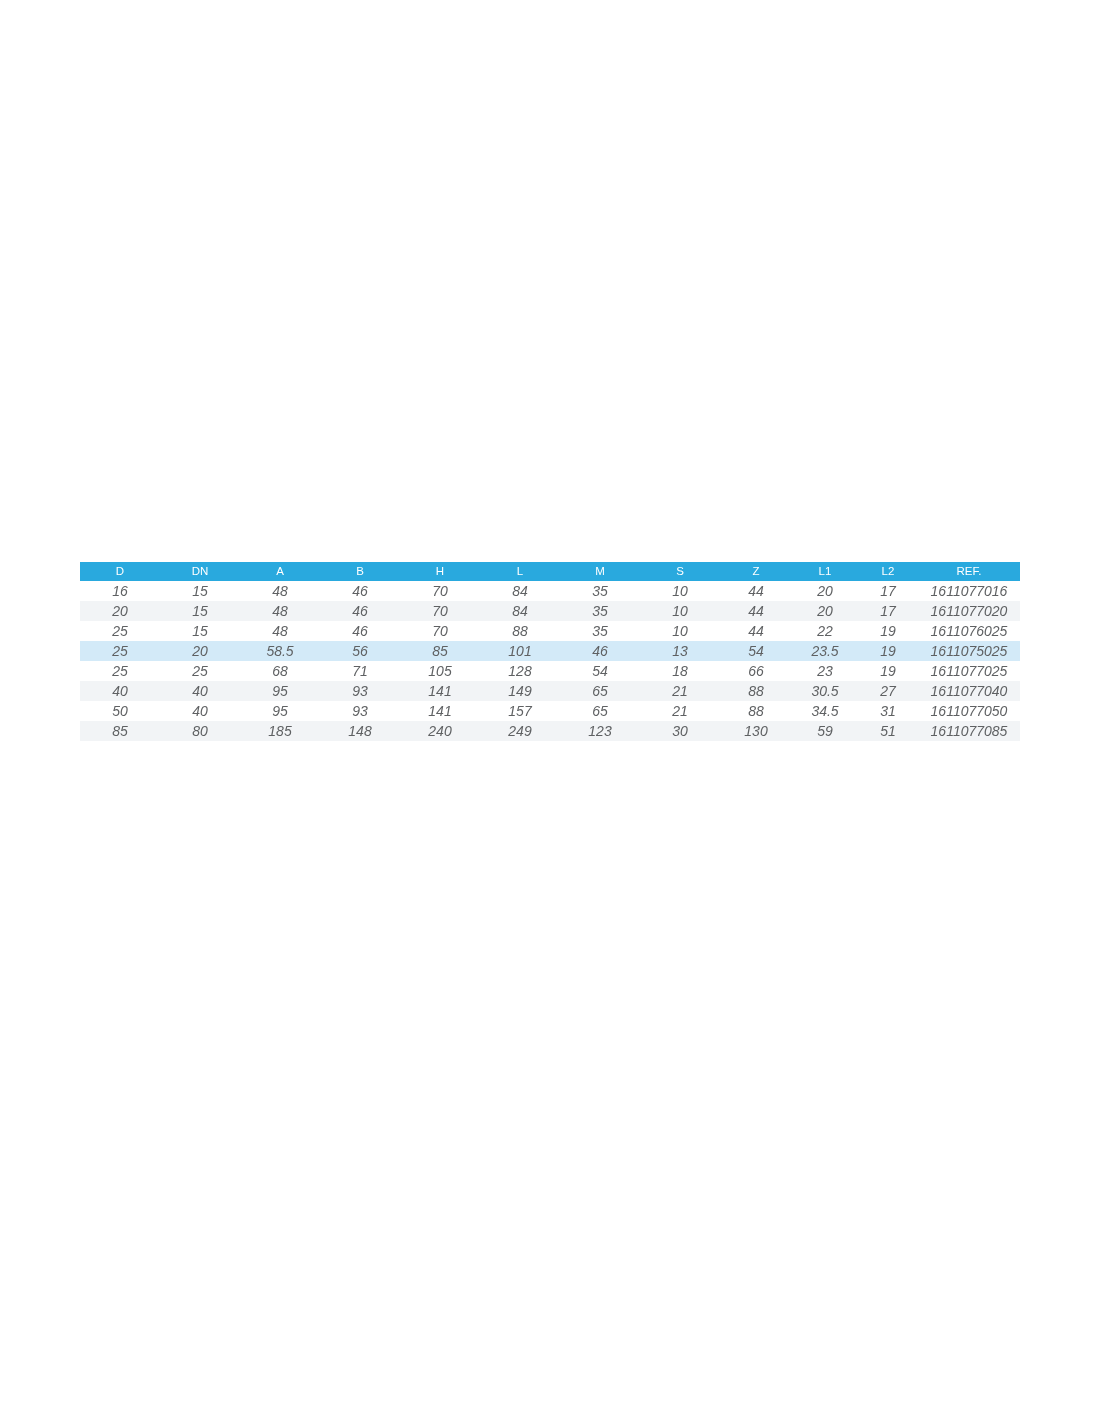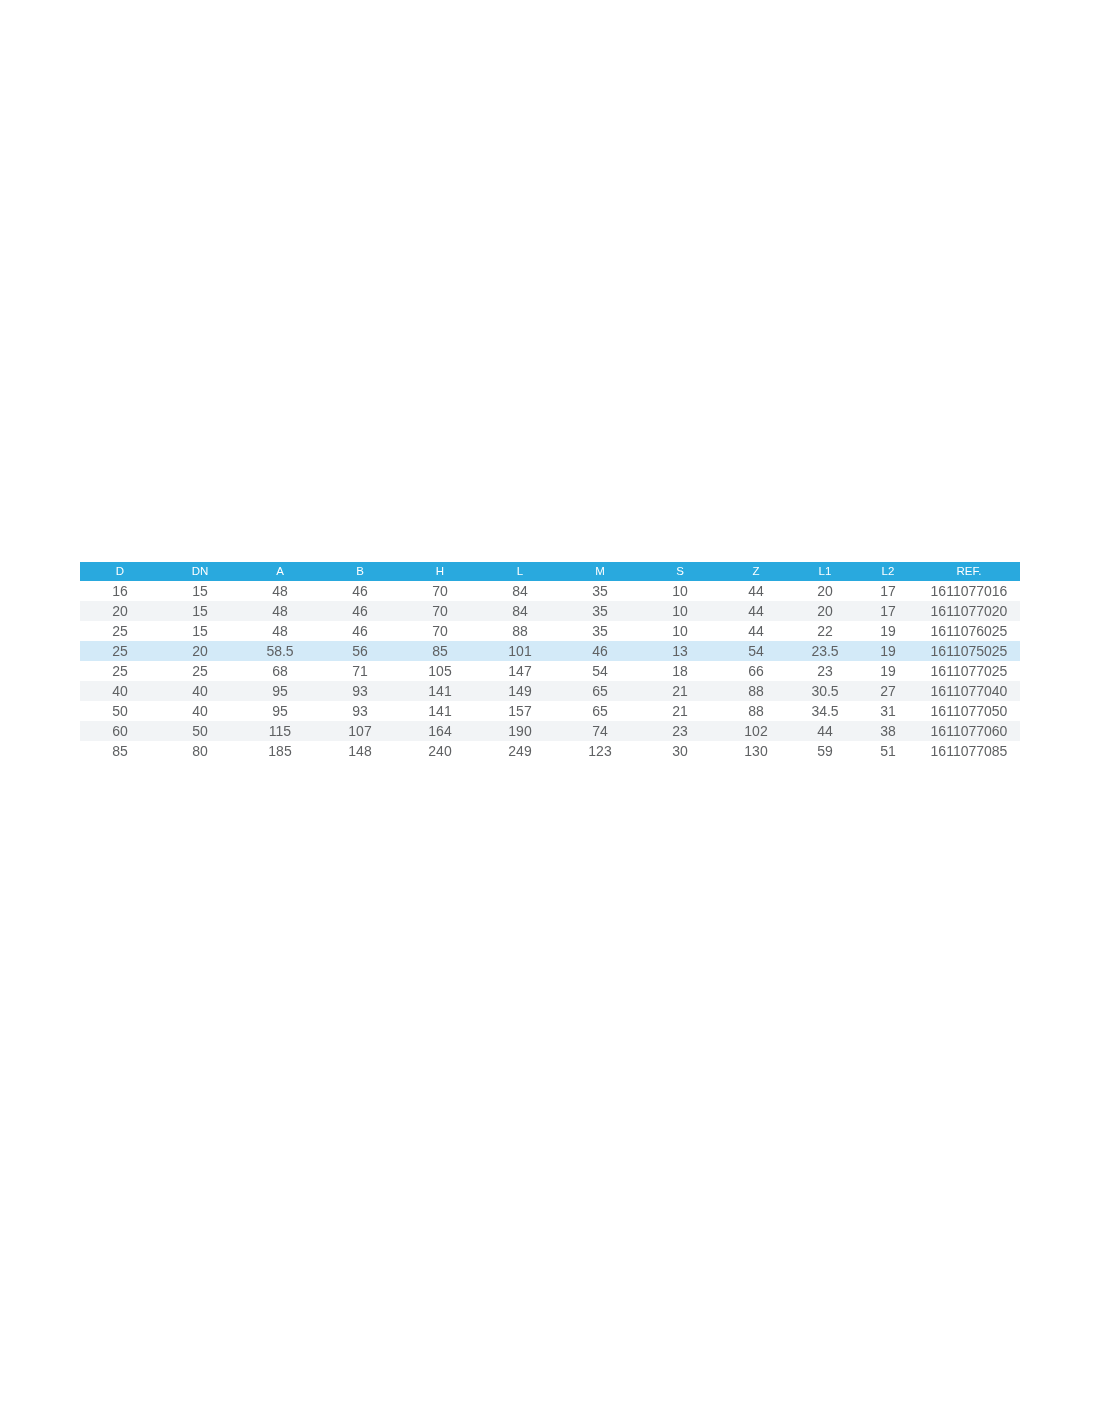--- a/index.html
+++ b/index.html
@@ -35,21 +35,21 @@
   tbody td{
     height:20px;
     font-size:14px;
     color:var(--cell-fg);
     text-align:center;
     vertical-align:middle;
     padding:0 4px;
     white-space:nowrap;
     overflow:hidden;
   }
-  tbody tr{background:#ffffff;}
+  tbody tr{background:#ffffff;font-style:italic;}
   tbody tr:nth-child(even){background:var(--stripe-bg);}
   tbody tr.highlight{background:var(--highlight-bg);}
 </style>
 </head>
 <body>
 
 <div class="page">
   <div class="table-wrap">
     <table>
       <colgroup>
@@ -138,21 +138,21 @@
             <td>23.5</td>
             <td>19</td>
             <td>1611075025</td>
           </tr>
           <tr>
             <td>25</td>
             <td>25</td>
             <td>68</td>
             <td>71</td>
             <td>105</td>
-            <td>147</td>
+            <td>128</td>
             <td>54</td>
             <td>18</td>
             <td>66</td>
             <td>23</td>
             <td>19</td>
             <td>1611077025</td>
           </tr>
           <tr>
             <td>40</td>
             <td>40</td>
@@ -175,34 +175,20 @@
             <td>141</td>
             <td>157</td>
             <td>65</td>
             <td>21</td>
             <td>88</td>
             <td>34.5</td>
             <td>31</td>
             <td>1611077050</td>
           </tr>
           <tr>
-            <td>60</td>
-            <td>50</td>
-            <td>115</td>
-            <td>107</td>
-            <td>164</td>
-            <td>190</td>
-            <td>74</td>
-            <td>23</td>
-            <td>102</td>
-            <td>44</td>
-            <td>38</td>
-            <td>1611077060</td>
-          </tr>
-          <tr>
             <td>85</td>
             <td>80</td>
             <td>185</td>
             <td>148</td>
             <td>240</td>
             <td>249</td>
             <td>123</td>
             <td>30</td>
             <td>130</td>
             <td>59</td>

